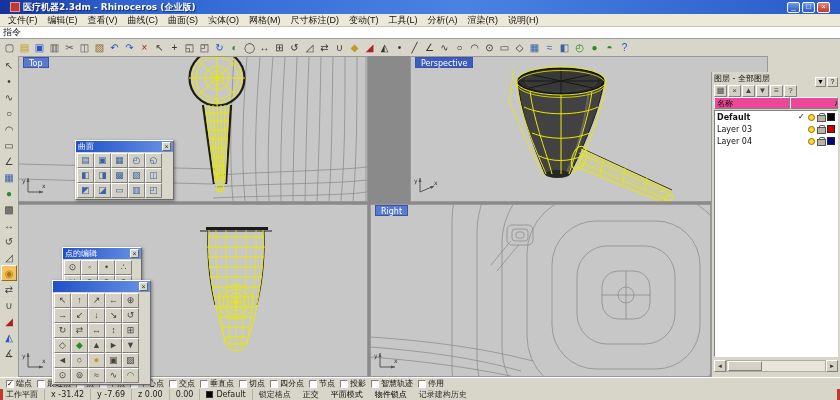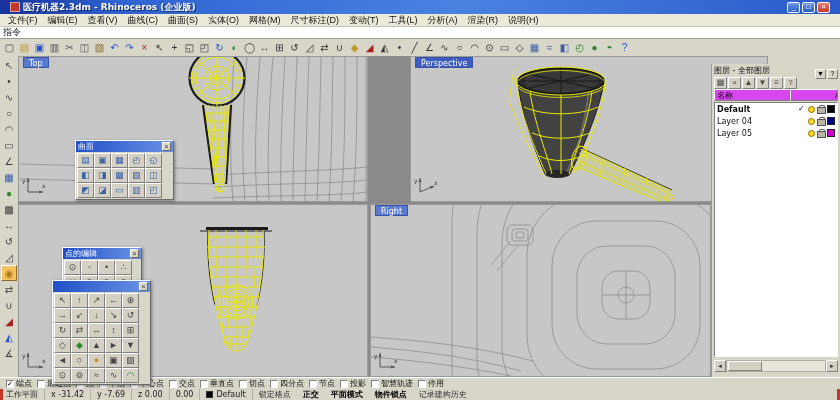--- a/index.html
+++ b/index.html
@@ -78,30 +78,30 @@
   .pgrid { display:flex; flex-wrap:wrap; padding:1px; }
   .pbtn { width:17px; height:15px; display:flex; align-items:center; justify-content:center; padding:0;
     background:#d4d0c4; border:1px solid; border-color:#fff #808080 #808080 #fff; }
   .pbtn .glyph { font-size:9px; line-height:9px; color:#444; }
   .palette-surface { left:57px; top:84px; width:99px; }
   .palette-surface .pbtn .glyph { color:#3a62a5; }
   .palette-points { left:44px; top:191px; width:80px; }
   .palette-edit { left:34px; top:224px; width:99px; }
 
   
-  .layerpanel { position:absolute; right:0; top:8px; bottom:0; width:129px; background:#d8d5c9; border-left:1px solid #989898; }
+  .layerpanel { position:absolute; right:0; top:16px; bottom:0; width:129px; background:#d8d5c9; border-left:1px solid #989898; }
   .lp-header { height:12px; display:flex; align-items:center; padding:0 2px; }
   .lp-title { flex:1; font-size:8px; color:#111; white-space:nowrap; overflow:hidden; }
   .lp-hbtn { width:11px; height:10px; font-size:7px; line-height:8px; text-align:center; padding:0;
     background:#d8d5c9; border:1px solid; border-color:#fff #808080 #808080 #fff; margin-left:1px; }
   .lp-toolbar { height:13px; display:flex; align-items:center; padding:0 2px; gap:1px; }
   .lp-tbtn { width:13px; height:12px; display:flex; align-items:center; justify-content:center; padding:0;
     background:#d4d0c4; border:1px solid; border-color:#fff #808080 #808080 #fff; }
   .lp-tbtn .glyph { font-size:8px; color:#444; }
-  .lp-cols { height:12px; display:flex; margin:0 2px; background:#d946ef; font-size:8px; }
+  .lp-cols { height:12px; display:flex; margin:0 2px; background:#ec4899; font-size:8px; }
   .lp-col { border:1px solid; border-color:#fff #808080 #808080 #fff; padding:0 2px; white-space:nowrap; overflow:hidden; }
   .lp-col-name { flex:1; }
   .lp-col-mat { width:28px;padding-left:44px; }
   .lp-list { position:absolute; top:38px; left:2px; right:2px; bottom:20px; background:#fff;
     border:1px solid; border-color:#808080 #fff #fff #808080; overflow:hidden; }
   .layer-row { height:12px; display:flex; align-items:center; padding:0 2px; font-size:8px; }
   .lname { flex:1; white-space:nowrap; overflow:hidden; color:#111; }
   .layer-row.current .lname { font-weight:bold; }
   .lcheck { width:8px; font-size:8px; line-height:8px; color:#000; visibility:hidden; }
   .lcheck.show { visibility:visible; }
@@ -129,21 +129,21 @@
   .cb.checked::after { content:"✓"; }
   .osnap-label { font-size:8px; color:#111; white-space:nowrap; }
 
   
   .statusbar { position:absolute; bottom:0; left:0; right:0; height:11px; background:#d8d5c9;
     display:flex; align-items:center; font-size:8px; color:#222; }
   .sseg { height:100%; display:flex; align-items:center; padding:0 6px; border-right:1px solid #b4b1a4; white-space:nowrap; }
   .schip { width:7px; height:7px; border:1px solid #333; margin-right:3px; }
   .stoggle { height:100%; display:flex; align-items:center; padding:0 6px; border:none; background:none;
     font-size:8px; color:#333; white-space:nowrap; }
-  .stoggle.active { font-weight:bold; color:#000; }
+  .stoggle.active { font-weight:normal; color:#000; }
   .corner-red { position:absolute; bottom:0; width:3px; height:11px; background:#c2392b; }
   .corner-red.left { left:0; } .corner-red.right { right:0; }
 </style>
 </head>
 <body>
 
 <div class="window">
 
   <div class="titlebar">
     <span class="appicon"></span>
@@ -793,36 +793,36 @@
           <div class="layer-row current">
             <span class="lname">Default</span>
             <span class="lcheck show"></span>
             <span class="bulb"></span>
             <span class="lock"></span>
             <span class="chip" style="background: rgb(0, 0, 0);"></span>
           </div>
 
 
 
+          <div class="layer-row">
+            <span class="lname">Layer 03</span>
+            <span class="lcheck"></span>
+            <span class="bulb"></span>
+            <span class="lock"></span>
+            <span class="chip" style="background: rgb(208, 0, 0);"></span>
+          </div>
 
           <div class="layer-row">
             <span class="lname">Layer 04</span>
             <span class="lcheck"></span>
             <span class="bulb"></span>
             <span class="lock"></span>
             <span class="chip" style="background: rgb(0, 0, 128);"></span>
           </div>
 
-          <div class="layer-row">
-            <span class="lname">Layer 05</span>
-            <span class="lcheck"></span>
-            <span class="bulb"></span>
-            <span class="lock"></span>
-            <span class="chip" style="background: rgb(208, 0, 208);"></span>
-          </div>
 
       </div>
       <div class="lp-scroll">
         <button class="sb-btn">◄</button>
         <span class="sb-track">
             <span class="sb-thumb"></span>
           </span>
         <button class="sb-btn">►</button>
       </div>
     </div>

